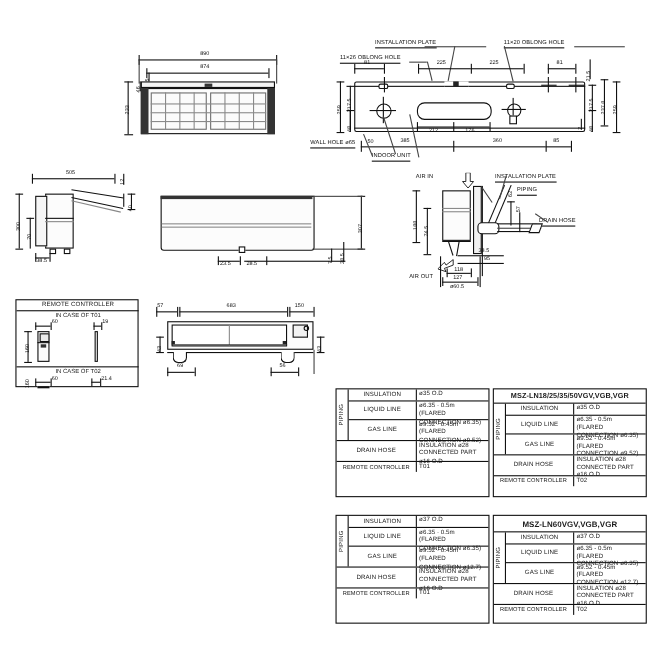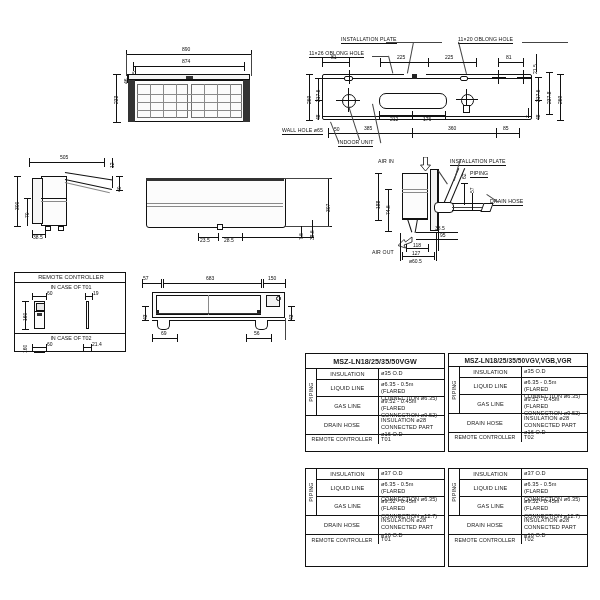--- a/index.html
+++ b/index.html
@@ -494,21 +494,20 @@
     <div class="ln h" style="left:68px;top:74px;width:8px;"></div>
     <div class="ln v" style="left:68px;top:71px;height:7px;"></div>
     <div class="ln v" style="left:76px;top:71px;height:7px;"></div>
     <div class="dim abs" style="left:77px;top:69px;">21.4</div>
 
     <div class="box" style="left:19px;top:78px;width:11px;height:2px;background:#fcfcfc;"></div>
     <div class="dim vert abs" style="left:8px;top:80px;">160</div>
   </div>
 
   <div class="spec-table" style="left:305px;top:353px;width:140px;height:99px;">
-    <div class="spec-title">MSZ-LN18/25/35/50VGW</div>
     <div class="spec-grid">
       <div class="piping-col" style="height:46px;">
         <span>PIPING</span>
       </div>
       <div class="rows">
         <div class="srow" style="height:11px;">
           <div class="scell-l">INSULATION</div>
           <div class="scell-r">ø35 O.D</div>
         </div>
         <div class="srow" style="height:17px;">
@@ -595,20 +594,21 @@
       <div class="scell-r" style="white-space:pre-line;">INSULATION ø28
 CONNECTED PART ø16 O.D</div>
     </div>
     <div class="tail" style="height:9px;">
       <div class="scell-l" style="font-size:5.2px;">REMOTE CONTROLLER</div>
       <div class="scell-r">T01</div>
     </div>
   </div>
 
   <div class="spec-table" style="left:448px;top:468px;width:140px;height:99px;">
+    <div class="spec-title">MSZ-LN60VGV,VGB,VGR</div>
     <div class="spec-grid">
       <div class="piping-col" style="height:46px;">
         <span>PIPING</span>
       </div>
       <div class="rows">
         <div class="srow" style="height:11px;">
           <div class="scell-l">INSULATION</div>
           <div class="scell-r">ø37 O.D</div>
         </div>
         <div class="srow" style="height:17px;">

